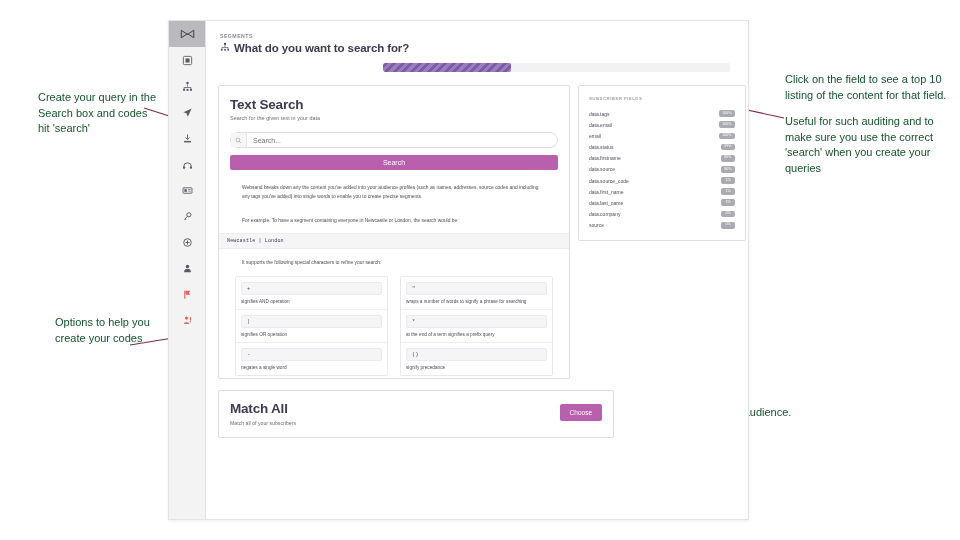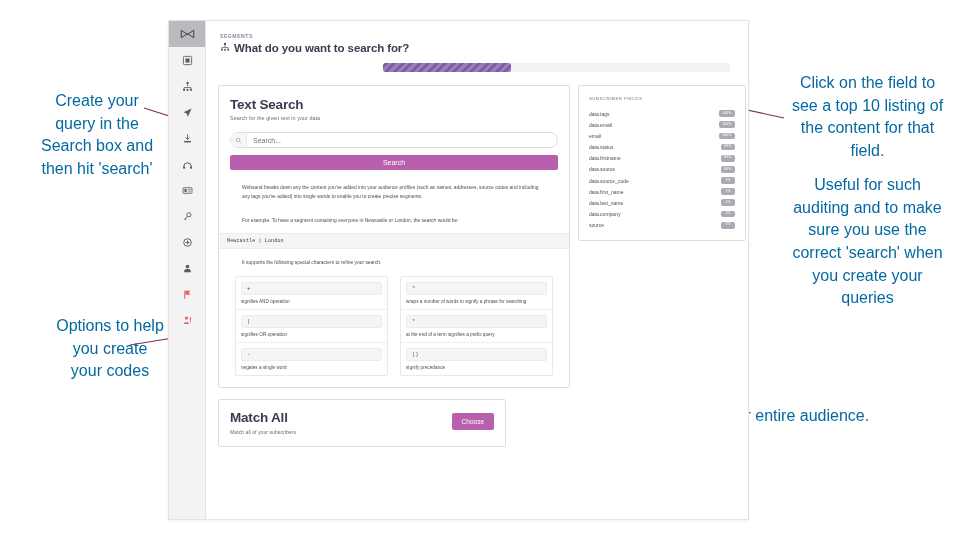--- a/index.html
+++ b/index.html
@@ -8,25 +8,24 @@
     width: 960px; height: 540px;
     background: #ffffff;
     font-family: "Liberation Sans", sans-serif;
     overflow: hidden;
   }
   #root { position: relative; width: 960px; height: 540px; }
 
   
   .anno {
     position: absolute;
-    color: #0369a1;
-    font-size: 16px;
+    color: #14532d;
+    font-size: 11px;
     line-height: 1.42;
     font-family: "Liberation Sans", sans-serif;
-    text-align: center;
   }
   .anno p { margin: 0 0 11px 0; }
   .anno p:last-child { margin-bottom: 0; }
   .leader { position: absolute; pointer-events: none; }
 
   
   .app {
     position: absolute;
     left: 168px; top: 20px;
     width: 581px; height: 500px;
@@ -107,21 +106,21 @@
 
   
   .content-row { display: flex; gap: 8px; align-items: flex-start; }
 
   .card {
     background: #ffffff;
     border: 1px solid #dededf;
     border-radius: 2px;
   }
 
-  .card-search { width: 352px; flex: 0 0 352px; padding: 10px 11px 11px 11px; }
+  .card-search { width: 352px; flex: 0 0 352px; padding: 10px 11px 2px 11px; }
 
   .card-title {
     font-size: 13.5px;
     font-weight: 700;
     color: #3c3b50;
     margin: 1px 0 3px 0;
     letter-spacing: -.2px;
   }
   .card-sub {
     font-size: 5.4px;
@@ -238,21 +237,21 @@
     border-radius: 2px;
     padding: 1.6px 3.5px;
     min-width: 14px;
     text-align: center;
     line-height: 1;
   }
 
   
   .card-match {
     margin: 11px 0 0 0;
-    width: 288px;
+    width: 396px;
     padding: 10px 11px 11px 11px;
     display: flex; align-items: flex-start; justify-content: space-between;
   }
   .match-title {
     font-size: 13.5px; font-weight: 700; color: #3c3b50;
     margin: 0 0 4px 0; letter-spacing: -.2px;
   }
   .match-sub { font-size: 5.2px; color: #6e6e7a; }
   .choose-btn {
     background: #b85fad; border: 0; color: #fff;
@@ -261,21 +260,21 @@
     font-family: "Liberation Sans", sans-serif;
     margin-top: 3px;
   }
 </style>
 </head>
 <body>
 
 <div id="root">
 
   <div class="anno" style="left:38px; top:90px; width:118px;">
-    <p>Create your query in the Search box and then hit 'search'</p>
+    <p>Create your query in the Search box and codes hit 'search'</p>
   </div>
 
   <svg class="leader" style="left:140px; top:98px;" width="120" height="55">
     <line x1="4" y1="10" x2="108" y2="43" stroke="#7b2d4e" stroke-width="1.1"></line>
     <circle cx="108" cy="43" r="2.6" fill="#7b2d4e"></circle>
   </svg>
 
   <div class="anno" style="left:55px; top:315px; width:110px;">
     <p>Options to help you create your codes</p>
   </div>

